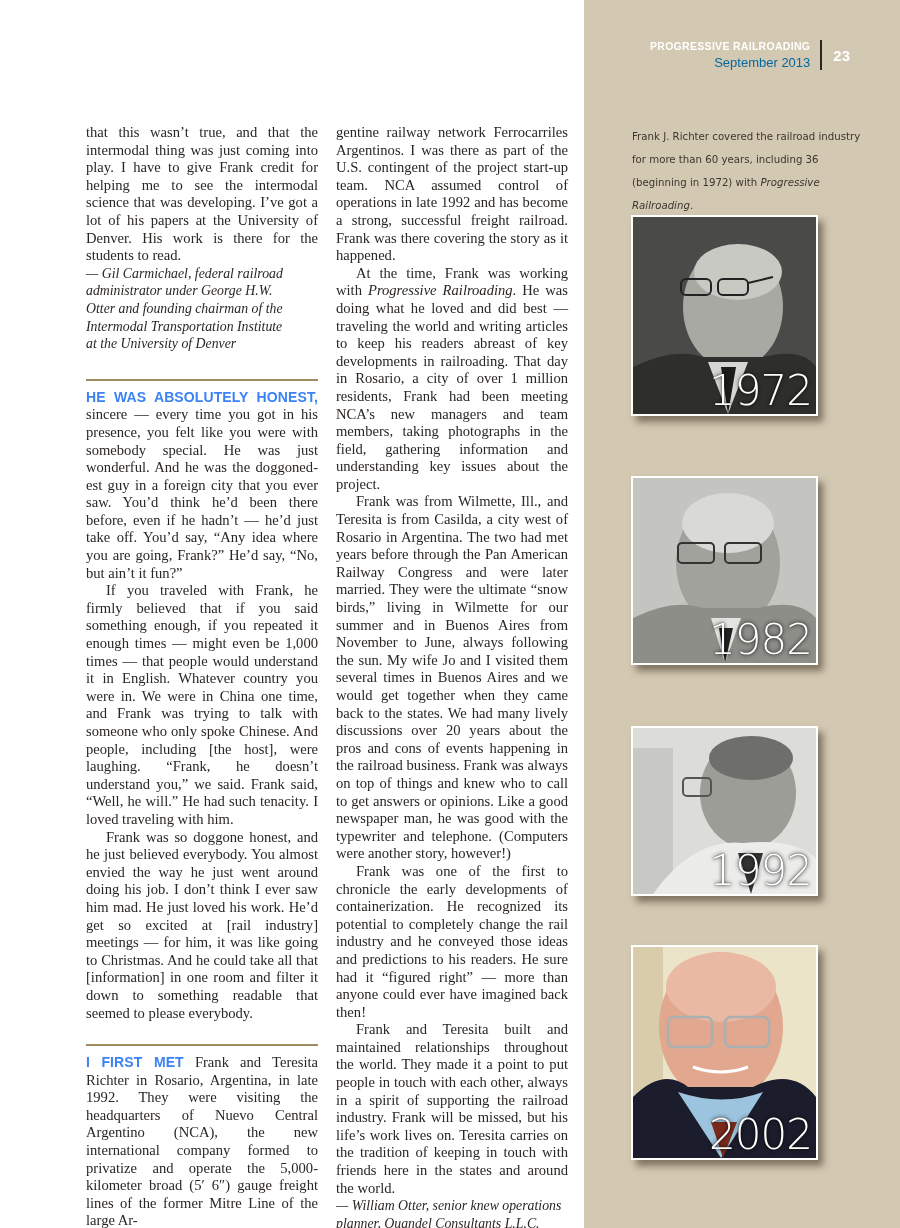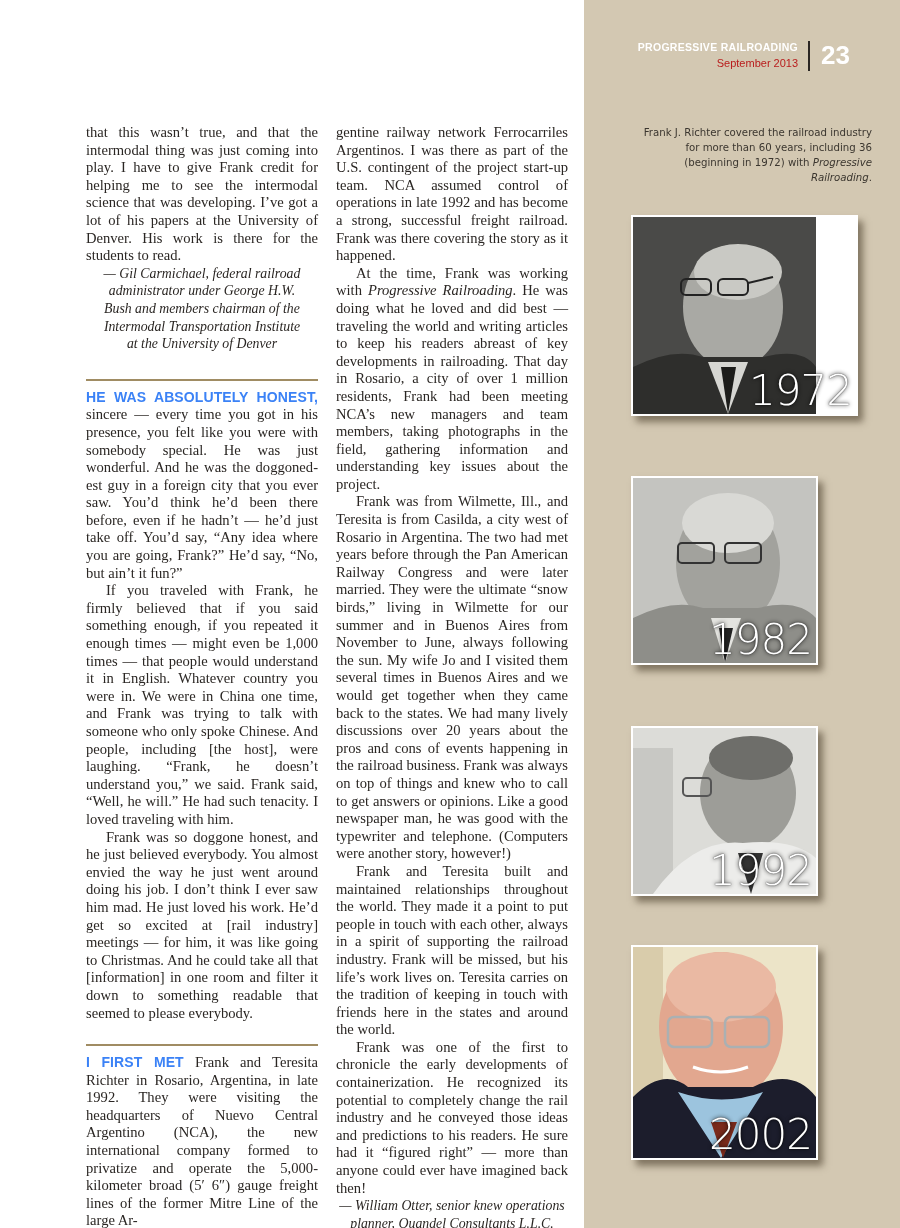--- a/index.html
+++ b/index.html
@@ -15,33 +15,32 @@
   }
   .folio {
     position: absolute; right: 50px; top: 40px; display: flex; align-items: center;
   }
   .folio-text { text-align: right; line-height: 1; margin-right: 10px; }
   .folio-mag {
     font-family: "Liberation Sans", "DejaVu Sans", sans-serif; font-weight: bold;
     font-size: 10.5px; color: #ffffff; letter-spacing: 0.3px;
   }
   .folio-date {
-    font-family: "Liberation Sans", "DejaVu Sans", sans-serif; font-size: 11px;
-    color: #b91c1c; margin-top: 5px;
+    font-family: "Liberation Sans", "DejaVu Sans", sans-serif; font-size: 13px;
+    color: #0369a1; margin-top: 5px;
   }
   .folio-rule { width: 2px; height: 30px; background: #2a2623; margin-right: 11px; }
   .folio-num {
     font-family: "Liberation Sans", "DejaVu Sans", sans-serif; font-weight: bold;
-    font-size: 26px; color: #ffffff;
+    font-size: 15px; color: #ffffff;
   }
   .caption {
     position: absolute; left: 632px; top: 125px; width: 240px;
-    font-family: "DejaVu Sans", sans-serif; font-size: 10.2px; line-height: 15px;
+    font-family: "DejaVu Sans", sans-serif; font-size: 10.2px; line-height: 23px;
     color: #3b362f;
-    text-align: right;
   }
   .caption em { font-style: italic; }
   .photo {
     position: absolute; left: 631px; width: 183px;
     background: #ffffff; border: 2px solid #ffffff;
     box-shadow: 5px 6px 7px rgba(60,48,30,0.55);
     overflow: hidden;
   }
   .photo-img { position: absolute; inset: 0; }
   .photo-year {
@@ -51,21 +50,21 @@
     text-shadow: 0 0 4px rgba(0,0,0,0.85), 0 0 1px #000;
   }
   .col {
     position: absolute; width: 232px;
     font-size: 14.6px; line-height: 17.6px; text-align: justify;
     hyphens: manual;
   }
   .col p { margin: 0; }
   .col p.indent { text-indent: 20px; }
   .attrib {
-    font-style: italic; text-align: center; margin: 0;
+    font-style: italic; text-align: left; margin: 0;
     font-size: 13.8px; line-height: 17.6px;
   }
   .rule { height: 2px; background: #a08c63; margin: 0 0 8px 0; }
   .lead {
     font-family: "Liberation Sans", "DejaVu Sans", sans-serif; font-weight: bold;
     color: #3b82f6; font-size: 14px; letter-spacing: 0.1px;
   }
   .col1 { left: 86px; top: 124px; }
   .col2 { left: 336px; top: 124px; }
 </style>
@@ -78,21 +77,21 @@
       <div class="folio-mag">PROGRESSIVE RAILROADING</div>
       <div class="folio-date">September 2013</div>
     </div>
     <div class="folio-rule"></div>
     <div class="folio-num">23</div>
   </div>
 </div>
 
 <div class="caption"><span>Frank J. Richter covered the railroad industry for more than 60 years, including 36 (beginning in 1972) with </span><em>Progressive Railroading</em><span>.</span></div>
 
-<div class="photo" style="top:215px;height:197px;padding-left:40px;">
+<div class="photo" style="top:215px;height:197px;">
   <svg class="photo-img" viewBox="0 0 183 197" preserveAspectRatio="none" width="183" height="197">
     <rect width="183" height="197" fill="#4a4a48"></rect>
     <ellipse cx="100" cy="90" rx="50" ry="62" fill="#a9a9a4"></ellipse>
     <ellipse cx="105" cy="55" rx="44" ry="28" fill="#c9c9c4"></ellipse>
     <path d="M0 150 Q40 130 70 140 L130 140 Q170 130 183 150 L183 197 L0 197Z" fill="#2e2e2c"></path>
     <path d="M75 145 L95 197 L115 145Z" fill="#d6d6d2"></path>
     <path d="M88 150 L95 197 L103 150Z" fill="#1c1c1a"></path>
     <rect x="48" y="62" width="30" height="16" rx="5" fill="none" stroke="#222" stroke-width="2"></rect>
     <rect x="85" y="62" width="30" height="16" rx="5" fill="none" stroke="#222" stroke-width="2"></rect>
     <line x1="115" y1="66" x2="140" y2="60" stroke="#222" stroke-width="2"></line>
@@ -141,39 +140,39 @@
     <path d="M60 120 Q88 130 115 120" fill="none" stroke="#fff" stroke-width="3"></path>
   </svg>
   <div class="photo-year">2002</div>
 </div>
 
 <div class="col col1">
   <p>that this wasn’t true, and that the intermodal thing was just coming into play. I have to give Frank credit for helping me to see the intermodal science that was developing. I’ve got a lot of his papers at the University of Denver. His work is there for the students to read.</p>
   <div>
     <p class="attrib">— Gil Carmichael, federal railroad</p>
     <p class="attrib">administrator under George H.W.</p>
-    <p class="attrib">Bush and members chairman of the</p>
+    <p class="attrib">Otter and founding chairman of the</p>
     <p class="attrib">Intermodal Transportation Institute</p>
     <p class="attrib">at the University of Denver</p>
   </div>
 
   <div style="height:26px"></div>
   <div class="rule"></div>
   <p><span class="lead">HE WAS ABSOLUTELY HONEST,</span><span> sincere — every time you got in his presence, you felt like you were with somebody special. He was just wonderful. And he was the doggoned-est guy in a foreign city that you ever saw. You’d think he’d been there before, even if he hadn’t — he’d just take off. You’d say, “Any idea where you are going, Frank?” He’d say, “No, but ain’t it fun?”</span></p>
   <p class="indent">If you traveled with Frank, he firmly believed that if you said something enough, if you repeated it enough times — might even be 1,000 times — that people would understand it in English. Whatever country you were in. We were in China one time, and Frank was trying to talk with someone who only spoke Chinese. And people, including [the host], were laughing. “Frank, he doesn’t understand you,” we said. Frank said, “Well, he will.” He had such tenacity. I loved traveling with him.</p>
   <p class="indent">Frank was so doggone honest, and he just believed everybody. You almost envied the way he just went around doing his job. I don’t think I ever saw him mad. He just loved his work. He’d get so excited at [rail industry] meetings — for him, it was like going to Christmas. And he could take all that [information] in one room and filter it down to something readable that seemed to please everybody.</p>
 
   <div style="height:22px"></div>
   <div class="rule"></div>
   <p><span class="lead">I FIRST MET</span><span> Frank and Teresita Richter in Rosario, Argentina, in late 1992. They were visiting the headquarters of Nuevo Central Argentino (NCA), the new international company formed to privatize and operate the 5,000-kilometer broad (5′ 6″) gauge freight lines of the former Mitre Line of the large Ar-</span></p>
 </div>
 
 <div class="col col2">
   <p>gentine railway network Ferrocarriles Argentinos. I was there as part of the U.S. contingent of the project start-up team. NCA assumed control of operations in late 1992 and has become a strong, successful freight railroad. Frank was there covering the story as it happened.</p>
   <p class="indent"><span>At the time, Frank was working with </span><em>Progressive Railroading</em><span>. He was doing what he loved and did best — traveling the world and writing articles to keep his readers abreast of key developments in railroading. That day in Rosario, a city of over 1 million residents, Frank had been meeting NCA’s new managers and team members, taking photographs in the field, gathering information and understanding key issues about the project.</span></p>
   <p class="indent">Frank was from Wilmette, Ill., and Teresita is from Casilda, a city west of Rosario in Argentina. The two had met years before through the Pan American Railway Congress and were later married. They were the ultimate “snow birds,” living in Wilmette for our summer and in Buenos Aires from November to June, always following the sun. My wife Jo and I visited them several times in Buenos Aires and we would get together when they came back to the states. We had many lively discussions over 20 years about the pros and cons of events happening in the railroad business. Frank was always on top of things and knew who to call to get answers or opinions. Like a good newspaper man, he was good with the typewriter and telephone. (Computers were another story, however!)</p>
+  <p class="indent">Frank was one of the first to chronicle the early developments of containerization. He recognized its potential to completely change the rail industry and he conveyed those ideas and predictions to his readers. He sure had it “figured right” — more than anyone could ever have imagined back then!</p>
   <p class="indent">Frank and Teresita built and maintained relationships throughout the world. They made it a point to put people in touch with each other, always in a spirit of supporting the railroad industry. Frank will be missed, but his life’s work lives on. Teresita carries on the tradition of keeping in touch with friends here in the states and around the world.</p>
-  <p class="indent">Frank was one of the first to chronicle the early developments of containerization. He recognized its potential to completely change the rail industry and he conveyed those ideas and predictions to his readers. He sure had it “figured right” — more than anyone could ever have imagined back then!</p>
   <div>
     <p class="attrib">— William Otter, senior knew operations</p>
     <p class="attrib">planner, Quandel Consultants L.L.C.</p>
   </div>
 </div>
 
 </body></html>

